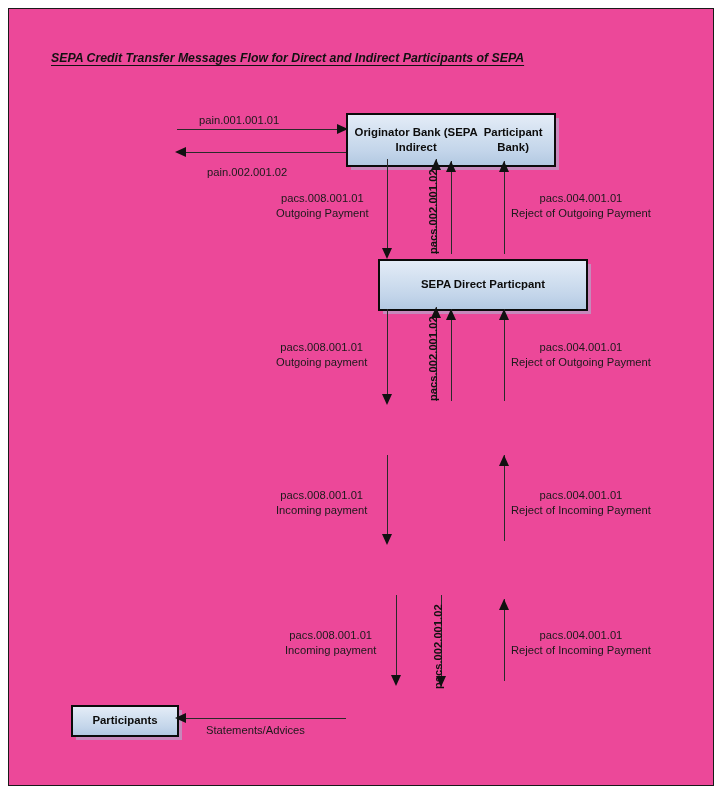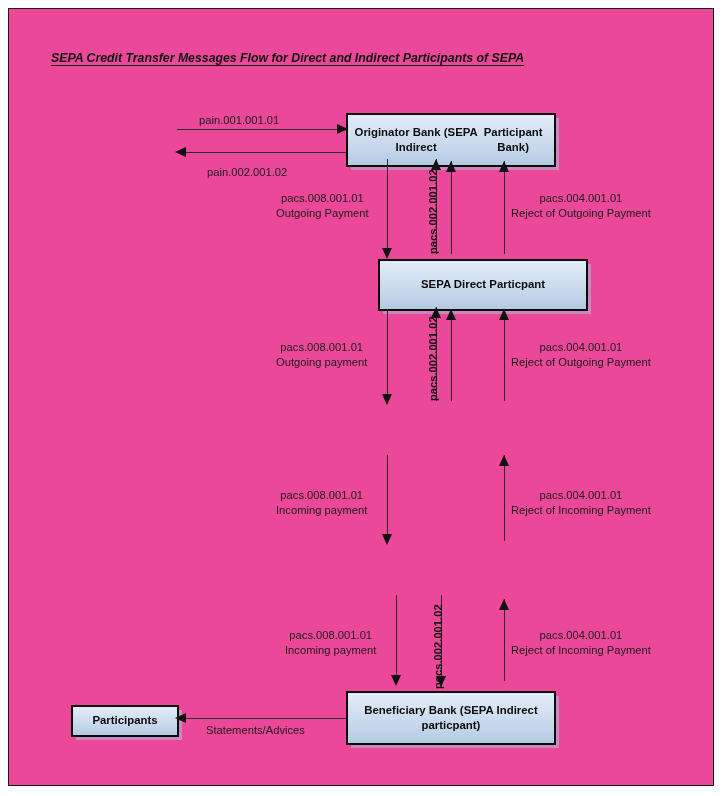--- a/index.html
+++ b/index.html
@@ -45,24 +45,20 @@
     <span>Originator Bank (SEPA Indirect</span>
     <span>Participant Bank)</span>
   </div>
 
   <div class="box" style="left:337px;top:250px;width:210px;height:52px;margin-left:32px;">
     <span>SEPA Direct Particpant</span>
   </div>
 
 
 
-  <div class="box" style="left:337px;top:682px;width:210px;height:54px;flex-direction:column;">
-    <span>Beneficiary Bank (SEPA Indirect</span>
-    <span>particpant)</span>
-  </div>
 
   <div class="box" style="left:62px;top:696px;width:108px;height:32px;">
     <span>Participants</span>
   </div>
 
   <div class="hline" style="left:168px;top:120px;width:161px;"></div>
   <div class="arr right" style="left:328px;top:115px;"></div>
   <div class="lbl" style="left:190px;top:104px;">pain.001.001.01</div>
 
   <div class="hline" style="left:176px;top:143px;width:161px;"></div>

